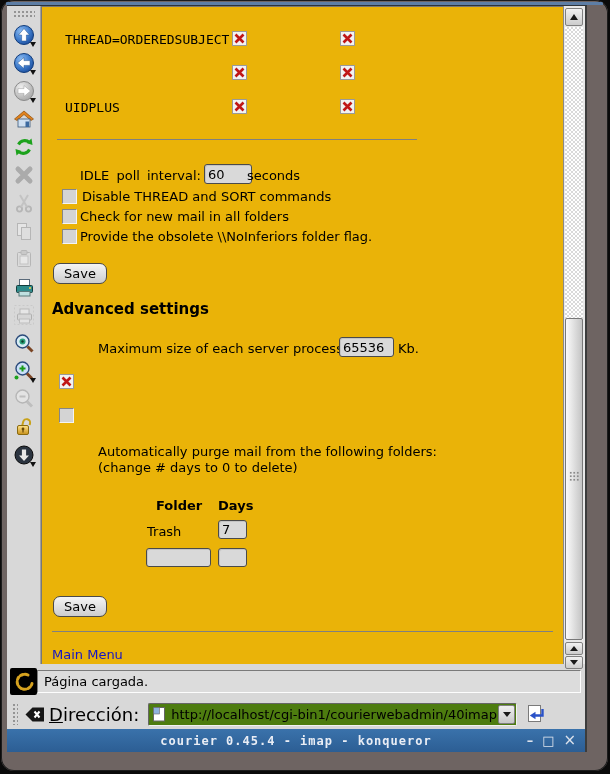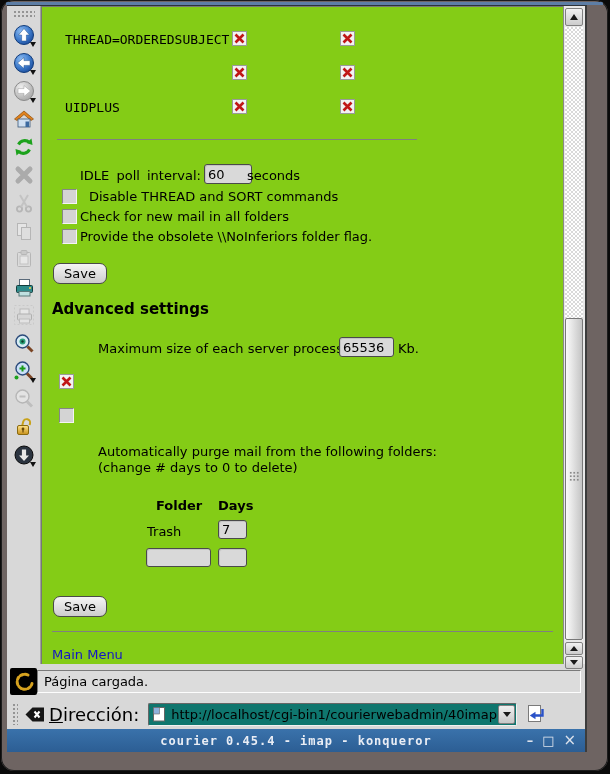--- a/index.html
+++ b/index.html
@@ -7,21 +7,21 @@
   #frame{position:absolute;left:1px;top:0;right:2px;bottom:3px;background:#6e6462;border-radius:13px;overflow:hidden;box-shadow:inset 0 0 0 1px #1c1c1c;}
   #topline{position:absolute;top:2px;left:5px;right:5px;height:3px;background:#5d7ea6;}
   #app{position:absolute;left:6px;top:5px;width:580px;height:747px;background:#d8d8d8;border-top:1px solid #2e3338;border-right:2px solid #3c3c3c;display:flex;flex-direction:column;box-sizing:border-box;}
   .main{height:662px;display:flex;min-height:0;}
   
   .vtoolbar{width:33px;background:#d8d8d8;border-right:1px solid #a0a0a0;display:flex;flex-direction:column;align-items:center;padding-top:4px;gap:4px;flex:none;}
   .tb-handle{width:22px;height:9px;background:radial-gradient(#949494 1px,transparent 1.3px);background-size:4px 4px;}
   .tbtn{width:26px;height:24px;position:relative;display:grid;place-items:center;flex:none;}
   .dd{position:absolute;right:1px;bottom:0;width:0;height:0;border-left:3.5px solid transparent;border-right:3.5px solid transparent;border-top:5px solid #111;}
   
-  .content{flex:1;background:#84cc16;border-left:1px solid #777;border-top:1px solid #777;position:relative;overflow:hidden;font-size:13px;color:#000;}
+  .content{flex:1;background:#eab308;border-left:1px solid #777;border-top:1px solid #777;position:relative;overflow:hidden;font-size:13px;color:#000;}
   .label{position:absolute;white-space:nowrap;}
   .mono{font-family:"DejaVu Sans Mono",monospace;}
   .bold{font-weight:bold;}
   .hr{position:absolute;height:1px;background:#808080;}
   .xbox{position:absolute;width:13px;height:13px;background:#f2f2f2;border:1px solid #9a9a9a;display:grid;place-items:center;}
   .cbox{position:absolute;width:13px;height:13px;background:#d4d4d4;border:1px solid;border-color:#868686 #f4f4f4 #f4f4f4 #868686;}
   .tinput{position:absolute;background:#d9d9d9;border:1px solid #4a4a4a;border-radius:3px;font:13px "DejaVu Sans",sans-serif;padding:1px 3px;box-sizing:border-box;box-shadow:inset 1px 1px 0 #c4c4c4;}
   .btn{position:absolute;background:linear-gradient(#f5f5f5,#cdcdcd);border:1px solid #4a4a4a;border-radius:7px;font:13px "DejaVu Sans",sans-serif;padding:2px 10px;color:#000;}
   .link{color:#1414c8;cursor:pointer;}
   
@@ -35,21 +35,21 @@
   
   .statusrow{height:31px;display:flex;align-items:center;padding:2px 4px 2px 3px;flex:none;}
   .logo{width:27px;height:27px;background:#000;border-radius:2px;display:grid;place-items:center;flex:none;}
   .statusfield{flex:1;height:23px;background:#dcdcdc;border:1px solid;border-color:#7a7a7a #fdfdfd #fdfdfd #7a7a7a;display:flex;align-items:center;padding:0 6px;font-size:13px;box-sizing:border-box;}
   
   .addrrow{height:30px;display:flex;align-items:center;padding:0 5px;flex:none;}
   .a-handle{width:6px;height:22px;background:radial-gradient(#949494 1px,transparent 1.3px);background-size:4px 4px;margin-right:5px;flex:none;}
   .clearbtn{width:23px;height:20px;display:grid;place-items:center;flex:none;}
   .addrlabel{font-size:18px;margin:0 9px 0 3px;flex:none;}
   .accel{text-decoration:underline;}
-  .combo{flex:1;height:23px;background:#0f766e;border:1px solid;border-color:#666 #f2f2f2 #f2f2f2 #666;border-radius:2px;display:flex;align-items:center;padding:0 1px 0 3px;box-sizing:border-box;min-width:0;}
+  .combo{flex:1;height:23px;background:#4d7c0f;border:1px solid;border-color:#666 #f2f2f2 #f2f2f2 #666;border-radius:2px;display:flex;align-items:center;padding:0 1px 0 3px;box-sizing:border-box;min-width:0;}
   .url{flex:1;font-size:13px;margin-left:4px;overflow:hidden;white-space:nowrap;}
   .ddbtn{width:17px;height:19px;background:linear-gradient(#f0f0f0,#c8c8c8);border:1px solid #808080;border-radius:2px;display:grid;place-items:center;flex:none;box-sizing:border-box;}
   .gobtn{width:24px;height:24px;display:grid;place-items:center;margin-left:7px;margin-right:32px;flex:none;}
   
   .titlebar{height:23px;background:linear-gradient(#3a72ab,#2c5e94);display:flex;align-items:center;justify-content:center;position:relative;flex:none;}
   .title-text{font:bold 12px "DejaVu Sans Mono",monospace;letter-spacing:1px;color:#e9edf5;}
   .tb-btns{position:absolute;right:9px;top:0;bottom:0;display:flex;align-items:center;gap:9px;color:#dce2ec;font-size:13px;}
   .tb-btns span{cursor:pointer;line-height:1;}
   .dis{filter:grayscale(1) opacity(.55);}
 </style>
@@ -237,21 +237,21 @@
             </svg>
           </span>
 
         <div class="hr" style="left:15px;top:132px;width:360px"></div>
 
         <span class="label" style="left:38px;top:161px;word-spacing:3px">IDLE poll interval:</span>
         <input class="tinput" style="left: 162px; top: 157px; width: 48px; height: 20px;" value="60">
         <span class="label" style="left:205px;top:161px">seconds</span>
 
         <span class="cbox" style="left:20px;top:182px"></span>
-        <span class="label" style="left:47px;top:182px">Disable THREAD and SORT commands</span>
+        <span class="label" style="left:40px;top:182px">Disable THREAD and SORT commands</span>
         <span class="cbox" style="left:20px;top:202px"></span>
         <span class="label" style="left:38px;top:202px">Check for new mail in all folders</span>
         <span class="cbox" style="left:20px;top:222px"></span>
         <span class="label" style="left:38px;top:222px">Provide the obsolete \\NoInferiors folder flag.</span>
 
         <button class="btn" style="left:11px;top:256px">Save</button>
 
         <span class="label bold" style="left:10px;top:293px;font-size:15px">Advanced settings</span>
 
         <span class="label" style="left:56px;top:334px">Maximum size of each server process:</span>

